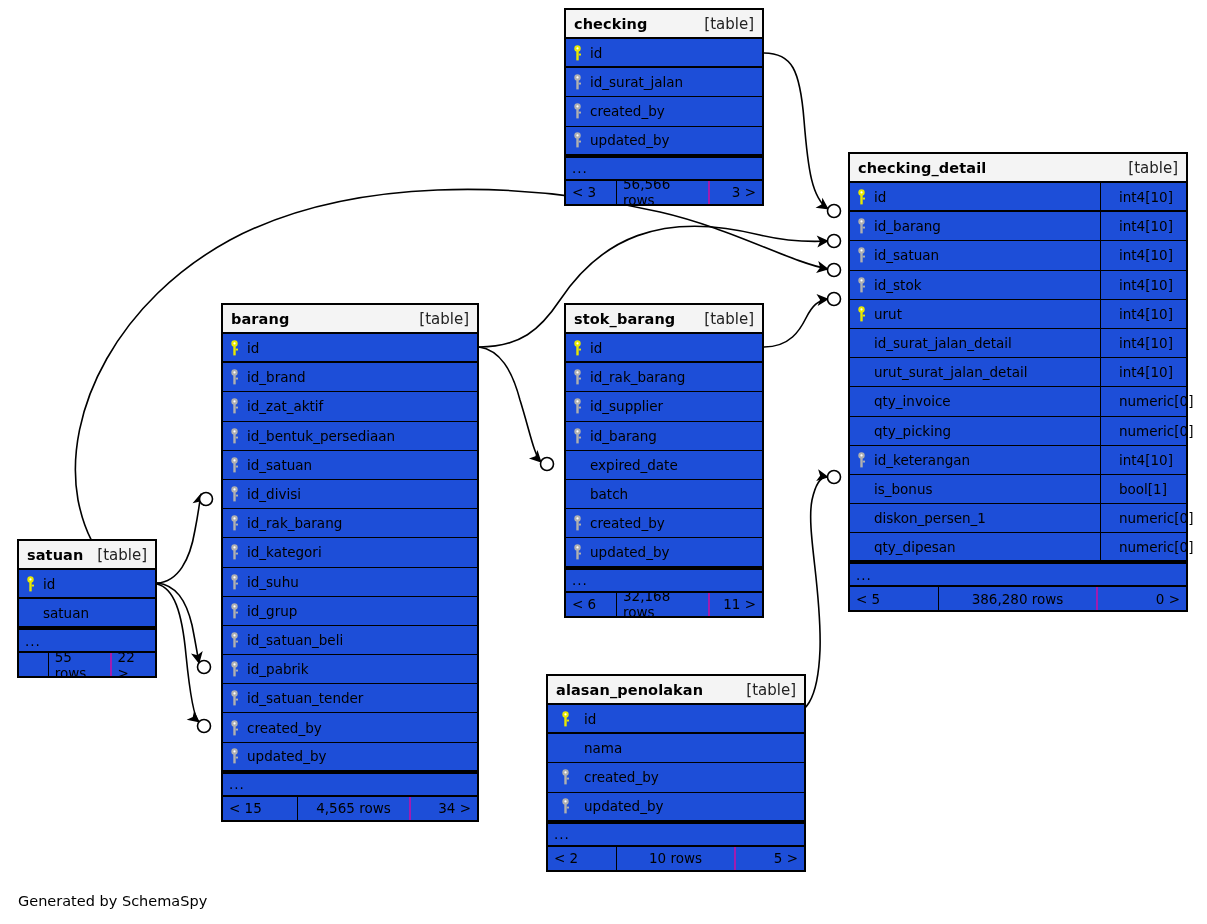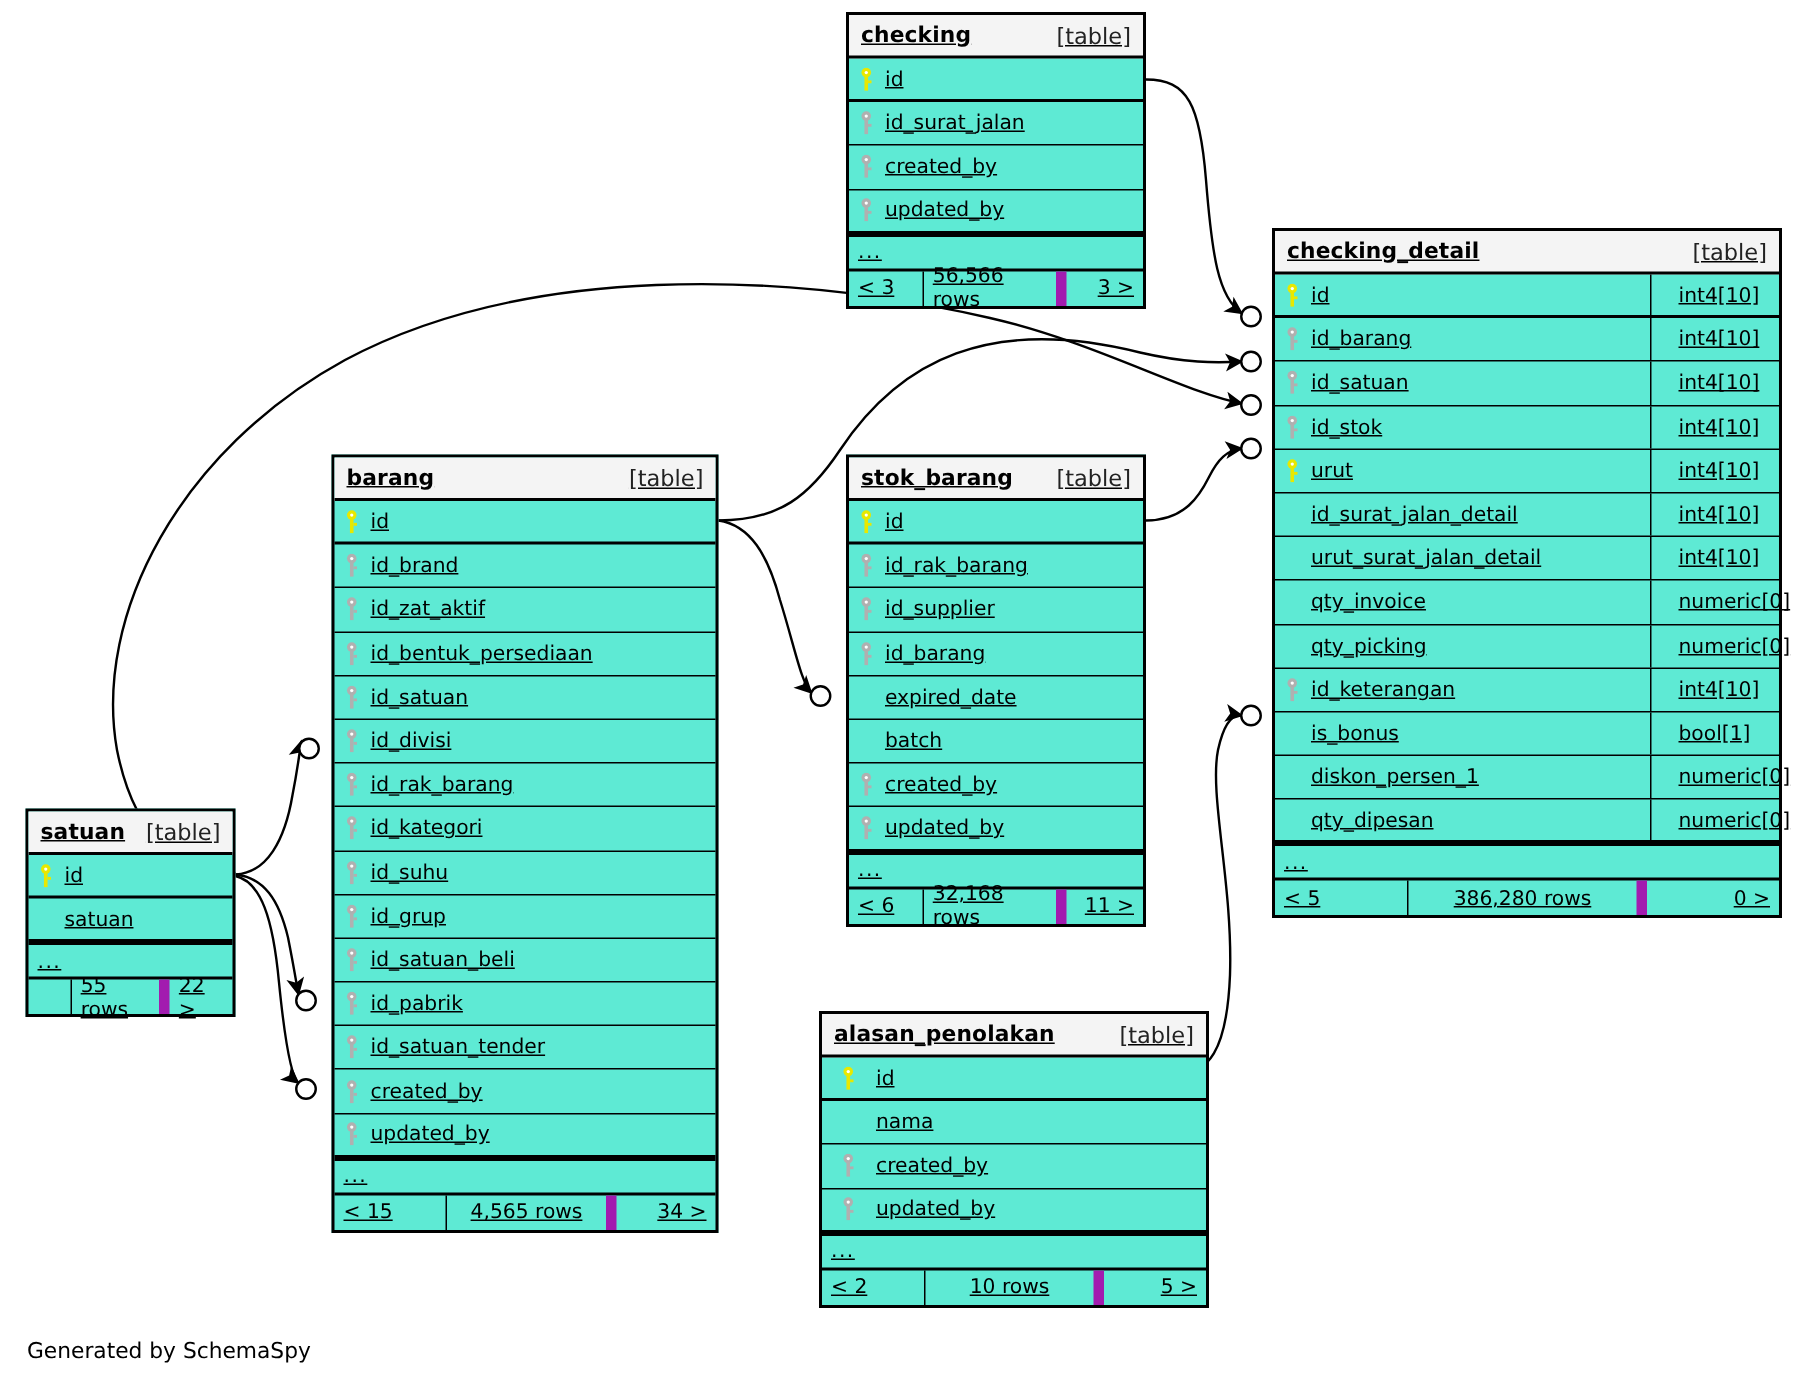--- a/index.html
+++ b/index.html
@@ -1,21 +1,21 @@
 <!DOCTYPE html>
 <html><head>
 <meta charset="utf-8">
 <style>
   html,body{margin:0;padding:0;background:#ffffff;}
   body{width:1207px;height:924px;position:relative;overflow:hidden;
        font-family:"DejaVu Sans","Liberation Sans",sans-serif;color:#000;}
   #canvas{position:absolute;left:0;top:0;width:1207px;height:924px;}
   svg.edges{position:absolute;left:0;top:0;width:1207px;height:924px;pointer-events:none;}
 
-  .tbl{position:absolute;border:2px solid #000;background:#5eead4;box-sizing:border-box;text-decoration:underline;}
+  .tbl{position:absolute;border:2px solid #000;background:#1d4ed8;box-sizing:border-box;}
   .thead{display:flex;justify-content:space-between;align-items:center;
          background:#f4f4f4;border-bottom:2px solid #000;box-sizing:border-box;
          padding:4px 8px;height:29px;}
   .tname{font-weight:bold;font-size:14.5px;letter-spacing:0.1px;}
   .ttag{font-size:15px;color:#222;}
 
   .row{display:flex;align-items:center;border-bottom:1px solid #000;box-sizing:border-box;
        height:29.2px;font-size:13.5px;}
   .row.thick{border-bottom:2px solid #000;}
   .row:last-of-type{border-bottom:none;}
@@ -24,21 +24,21 @@
   .cname{flex:1 1 auto;padding-left:2px;white-space:nowrap;overflow:hidden;}
   .ctype{flex:0 0 auto;border-left:1px solid #000;padding-left:18px;height:100%;
          display:flex;align-items:center;font-size:13.5px;box-sizing:border-box;}
 
   .ellipsis{display:flex;align-items:center;padding-left:6px;height:24px;
             font-size:13.5px;border-top:2px solid #000;border-bottom:1px solid #000;
             box-sizing:border-box;letter-spacing:1px;}
   .foot{display:flex;height:24px;font-size:13.5px;box-sizing:border-box;border-top:1px solid #000;}
   .foot > div{display:flex;align-items:center;box-sizing:border-box;padding:0 6px;}
   .foot .fl{justify-content:flex-start;}
-  .foot .fc{justify-content:center;flex:1 1 auto;border-left:1px solid #000;border-right:7px solid #a21caf;}
+  .foot .fc{justify-content:center;flex:1 1 auto;border-left:1px solid #000;border-right:2px solid #a21caf;}
   .foot .fr{justify-content:flex-end;}
 
   .key{width:9px;height:16px;display:block;}
 
   #credit{position:absolute;left:18px;top:893px;font-size:14.5px;color:#000000;}
 </style>
 </head>
 <body>
 
 <div id="canvas">

